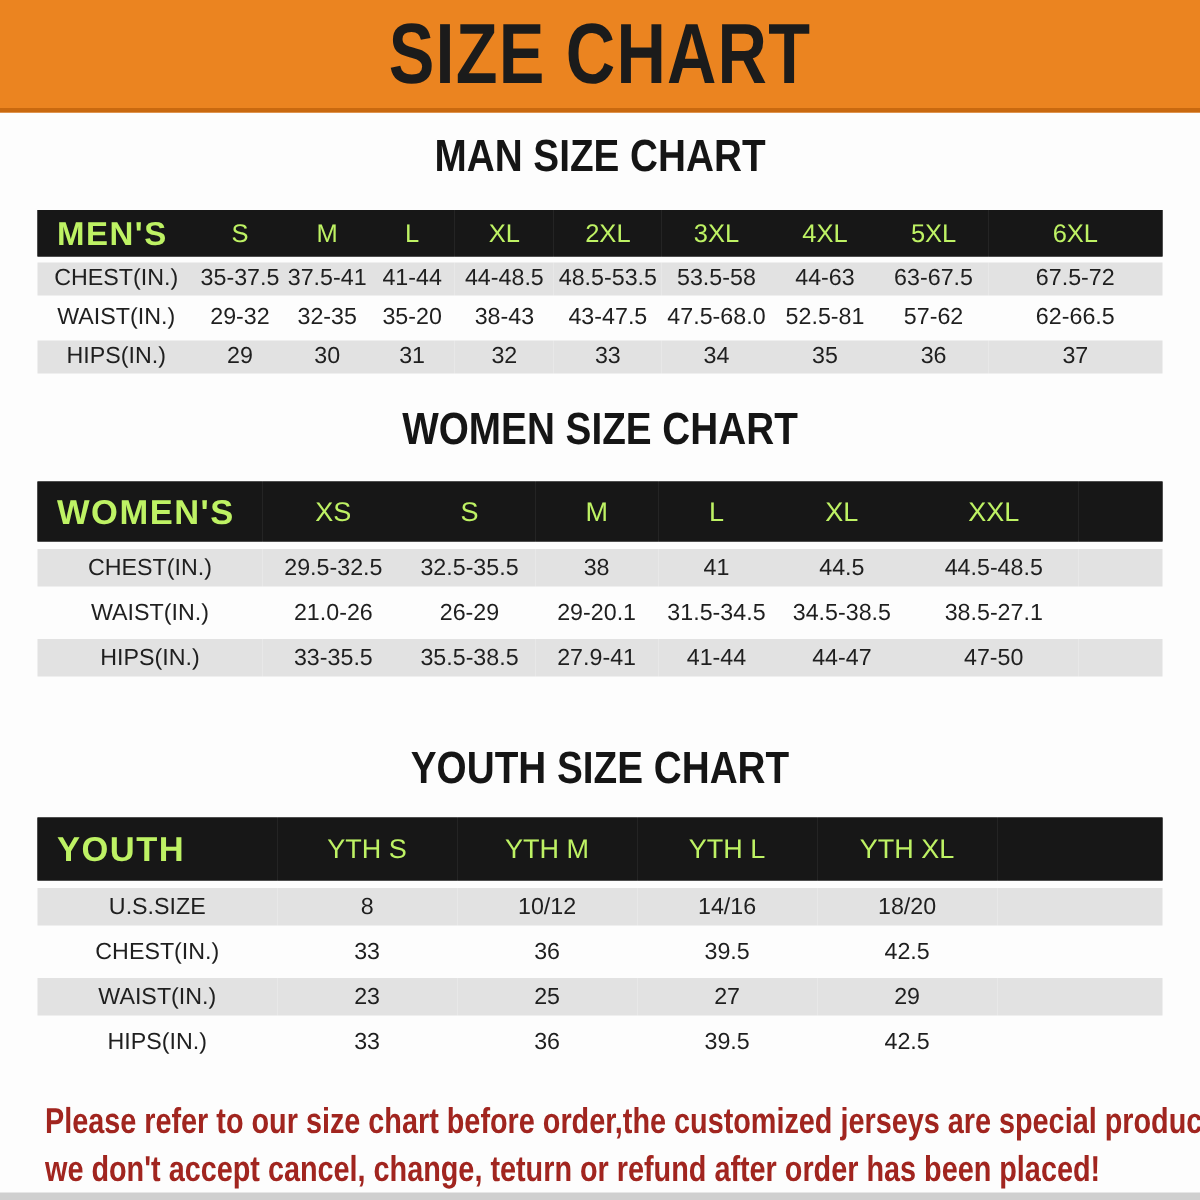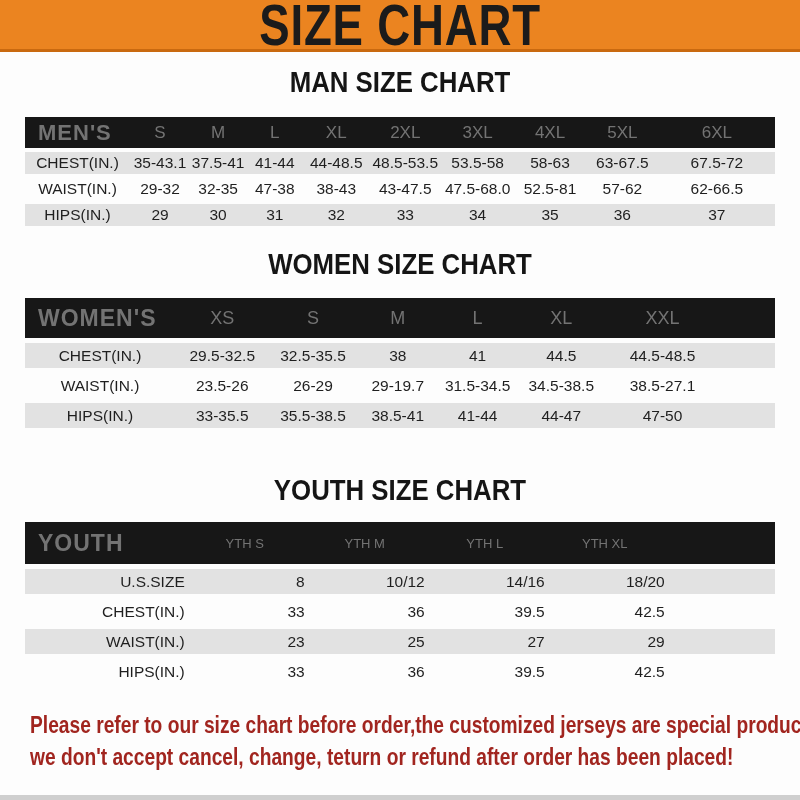--- a/index.html
+++ b/index.html
@@ -13,21 +13,21 @@
   }
   *{margin:0;padding:0;box-sizing:border-box;}
   html,body{width:800px;}
   body{
     width:800px;height:800px;overflow:hidden;position:relative;
     background:#FDFDFD;
     font-family:"Liberation Sans","DejaVu Sans",sans-serif;
     color:#222;
   }
   .banner{
-    width:800px;height:52px;
+    width:800px;height:75px;
     background:var(--banner-orange,#EB8420);
     border-bottom:3px solid var(--banner-border,#C9690F);
     display:flex;align-items:center;justify-content:center;
   }
   .banner-title{
     display:inline-block;
     font-size:57px;font-weight:900;letter-spacing:1px;
     color:var(--title-ink,#1B1B1B);
     transform:scaleX(0.80);
     white-space:nowrap;
@@ -46,42 +46,42 @@
     width:750px;margin:0 auto;
     border-collapse:separate;
     table-layout:fixed;
   }
   table.men-table{margin-top:14px;border-spacing:0 4px;}
   table.women-table{margin-top:12px;border-spacing:0 5px;}
   table.youth-table{margin-top:10px;border-spacing:0 5px;}
   tr.head-row{background:var(--header-black,#171717);}
   tr.head-row th{
     background:var(--header-black,#171717);
-    color:#737373;font-weight:400;text-align:center;
+    color:#bef264;font-weight:400;text-align:center;
     white-space:nowrap;
   }
   .men-table tr.head-row th{height:31px;font-size:17px;}
   .women-table tr.head-row th{height:40px;font-size:18px;}
-  .youth-table tr.head-row th{height:42px;font-size:13px;}
+  .youth-table tr.head-row th{height:42px;font-size:18px;}
   th.corner-label{
     text-align:left !important;
     padding-left:13px;
     font-weight:700 !important;
     letter-spacing:1px;
   }
   .men-table th.corner-label{font-size:22px !important;}
   .women-table th.corner-label{font-size:23px !important;}
   .youth-table th.corner-label{font-size:23px !important;}
   tr.data-row td{
     text-align:center;vertical-align:middle;
     font-size:15.5px;color:#1F1F1F;white-space:nowrap;
   }
   .men-table tr.data-row td{height:22px;}
   .women-table tr.data-row td{height:25px;}
-  .youth-table tr.data-row td{height:25px;text-align:right;}
+  .youth-table tr.data-row td{height:25px;}
   tr.shaded{background:var(--row-gray,#E2E2E2);}
   tr.plain{background:var(--row-white,#FDFDFD);}
   td.row-label{font-size:15px;}
   .notice{
     margin-top:20px;
     padding-left:30px;
     color:var(--footer-red,#A1251F);
   }
   .notice-line{
     font-size:24px;font-weight:700;line-height:32px;
@@ -125,35 +125,35 @@
       <th>2XL</th>
       <th>3XL</th>
       <th>4XL</th>
       <th>5XL</th>
       <th>6XL</th>
     </tr>
   </thead>
   <tbody>
     <tr class="data-row shaded">
       <td class="row-label">CHEST(IN.)</td>
-      <td>35-43.1</td>
+      <td>35-37.5</td>
       <td>37.5-41</td>
       <td>41-44</td>
       <td>44-48.5</td>
       <td>48.5-53.5</td>
       <td>53.5-58</td>
-      <td>58-63</td>
+      <td>44-63</td>
       <td>63-67.5</td>
       <td>67.5-72</td>
     </tr>
     <tr class="data-row plain">
       <td class="row-label">WAIST(IN.)</td>
       <td>29-32</td>
       <td>32-35</td>
-      <td>47-38</td>
+      <td>35-20</td>
       <td>38-43</td>
       <td>43-47.5</td>
       <td>47.5-68.0</td>
       <td>52.5-81</td>
       <td>57-62</td>
       <td>62-66.5</td>
     </tr>
     <tr class="data-row shaded">
       <td class="row-label">HIPS(IN.)</td>
       <td>29</td>
@@ -200,33 +200,33 @@
       <td>29.5-32.5</td>
       <td>32.5-35.5</td>
       <td>38</td>
       <td>41</td>
       <td>44.5</td>
       <td>44.5-48.5</td>
       <td></td>
     </tr>
     <tr class="data-row plain">
       <td class="row-label">WAIST(IN.)</td>
-      <td>23.5-26</td>
+      <td>21.0-26</td>
       <td>26-29</td>
-      <td>29-19.7</td>
+      <td>29-20.1</td>
       <td>31.5-34.5</td>
       <td>34.5-38.5</td>
       <td>38.5-27.1</td>
       <td></td>
     </tr>
     <tr class="data-row shaded">
       <td class="row-label">HIPS(IN.)</td>
       <td>33-35.5</td>
       <td>35.5-38.5</td>
-      <td>38.5-41</td>
+      <td>27.9-41</td>
       <td>41-44</td>
       <td>44-47</td>
       <td>47-50</td>
       <td></td>
     </tr>
   </tbody>
 </table>
 
 <h2 class="section-heading youth">YOUTH SIZE CHART</h2>
 

